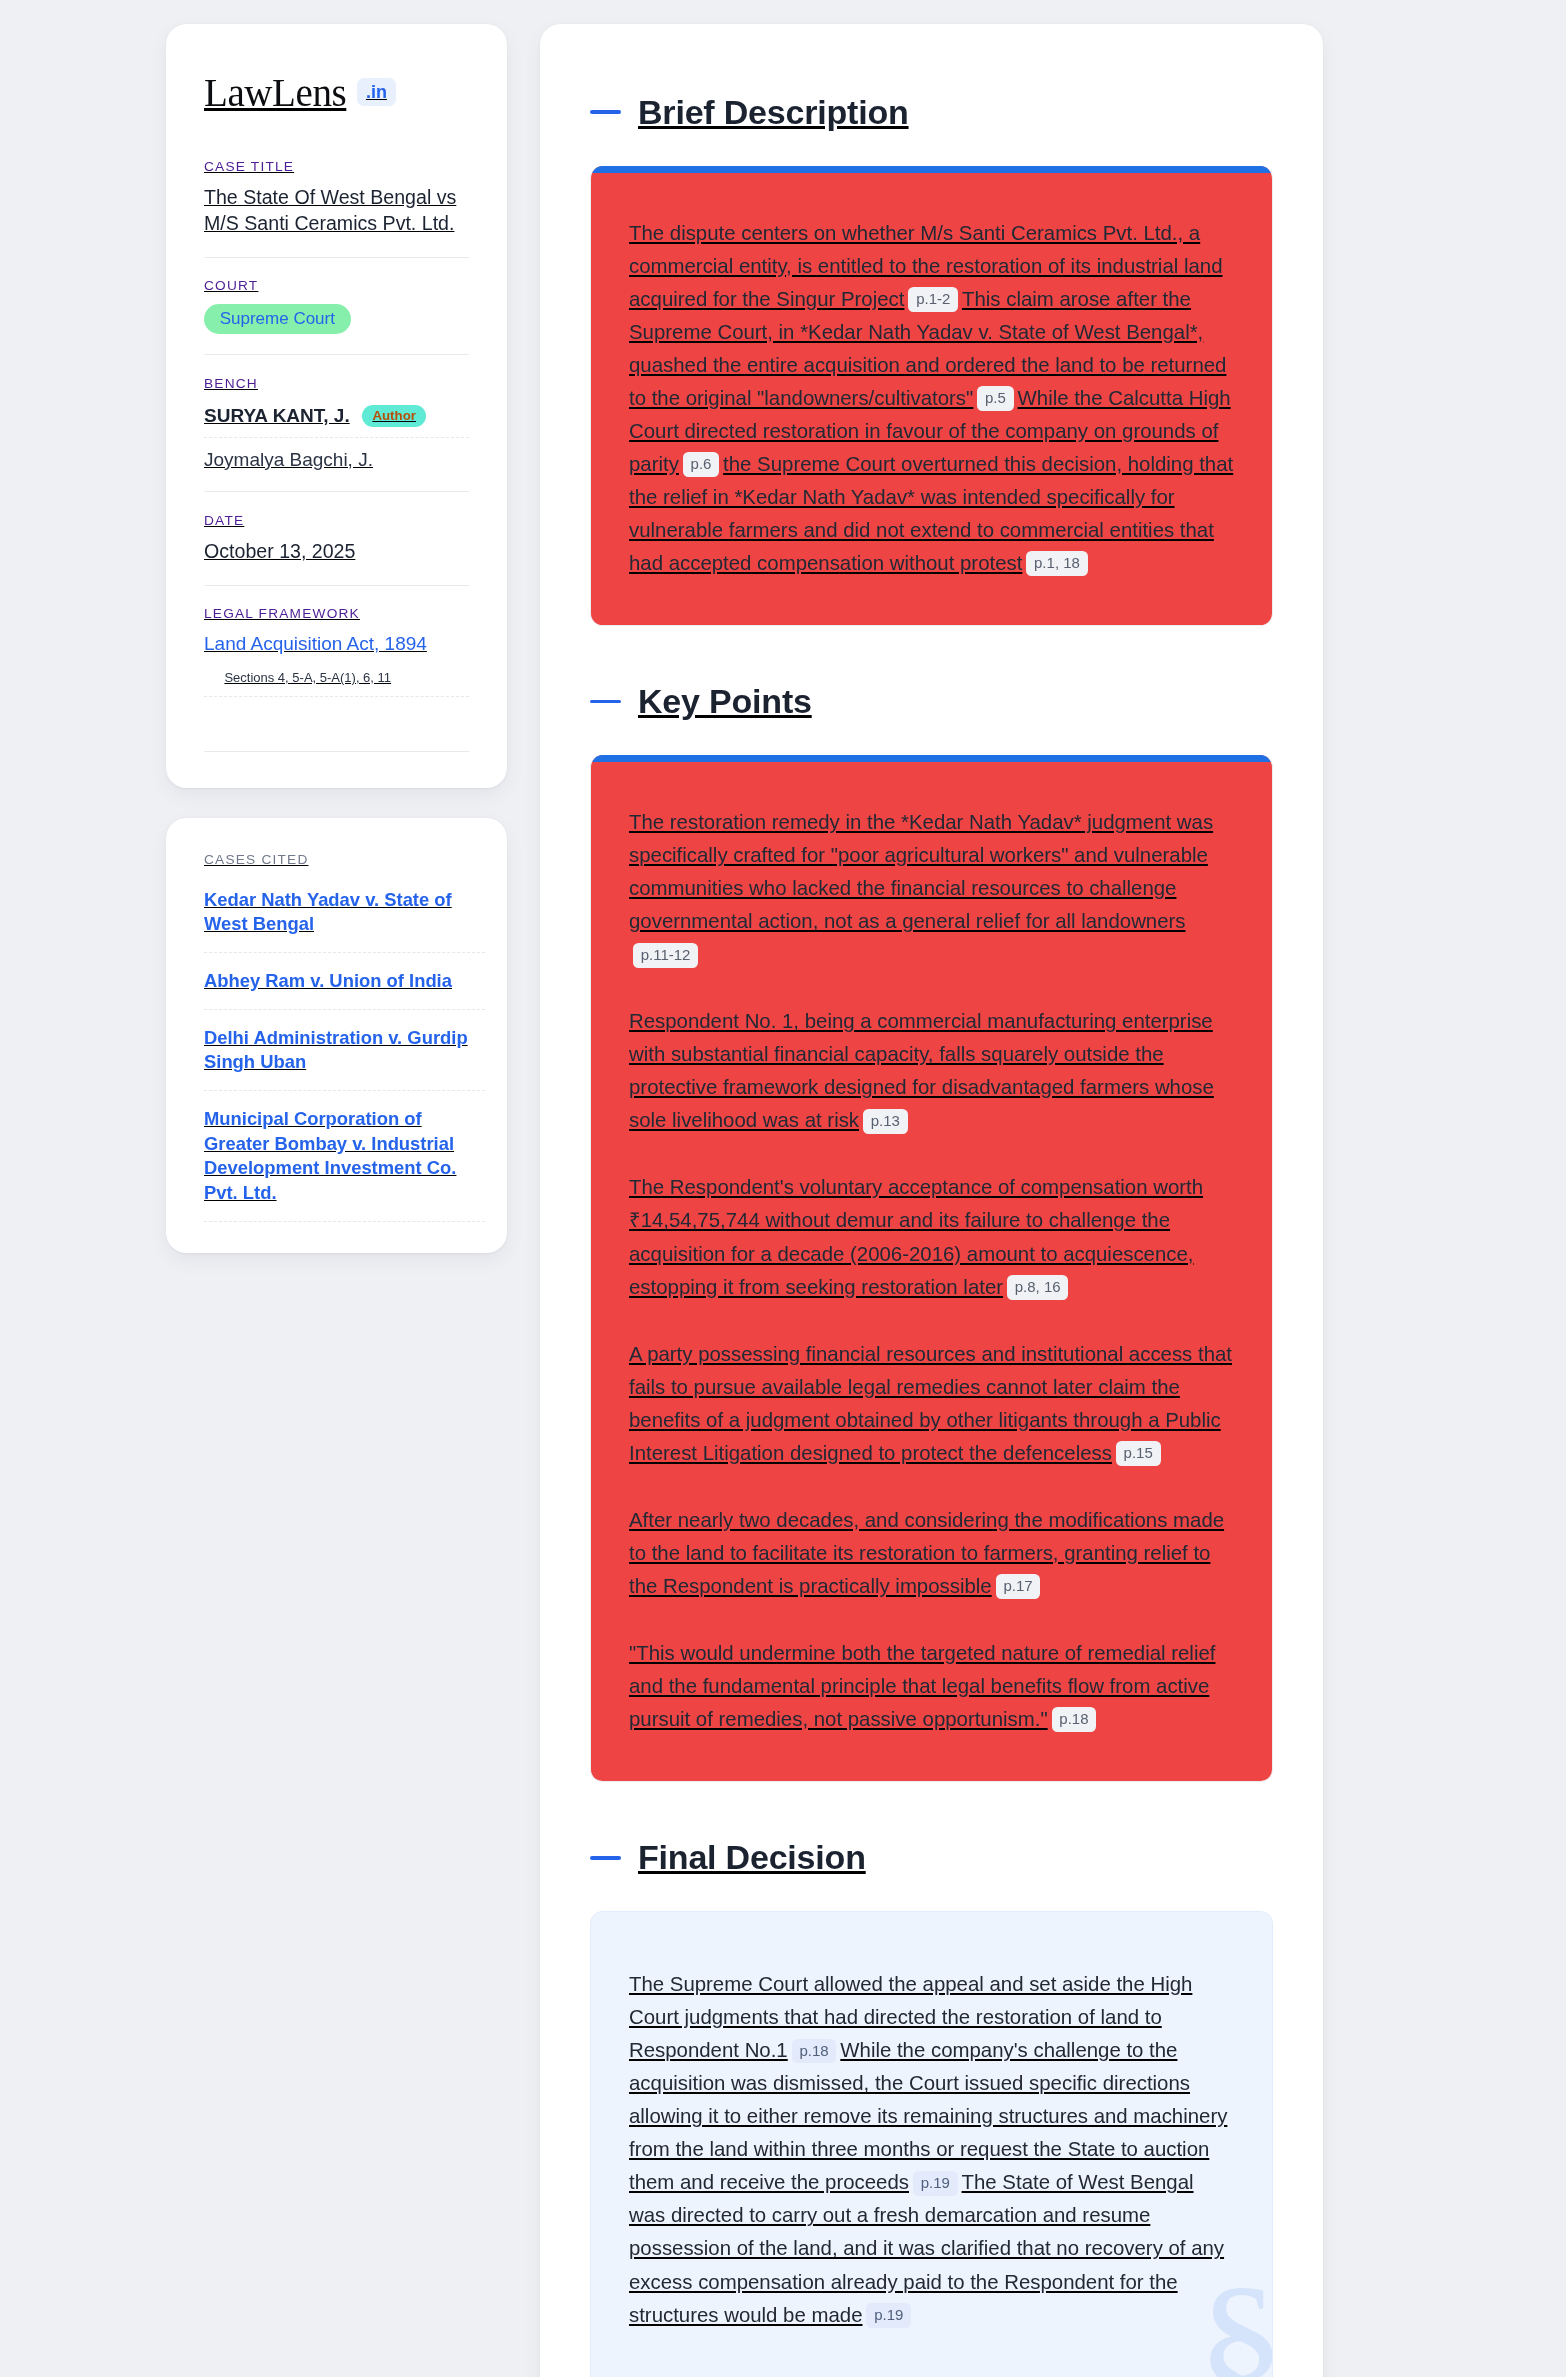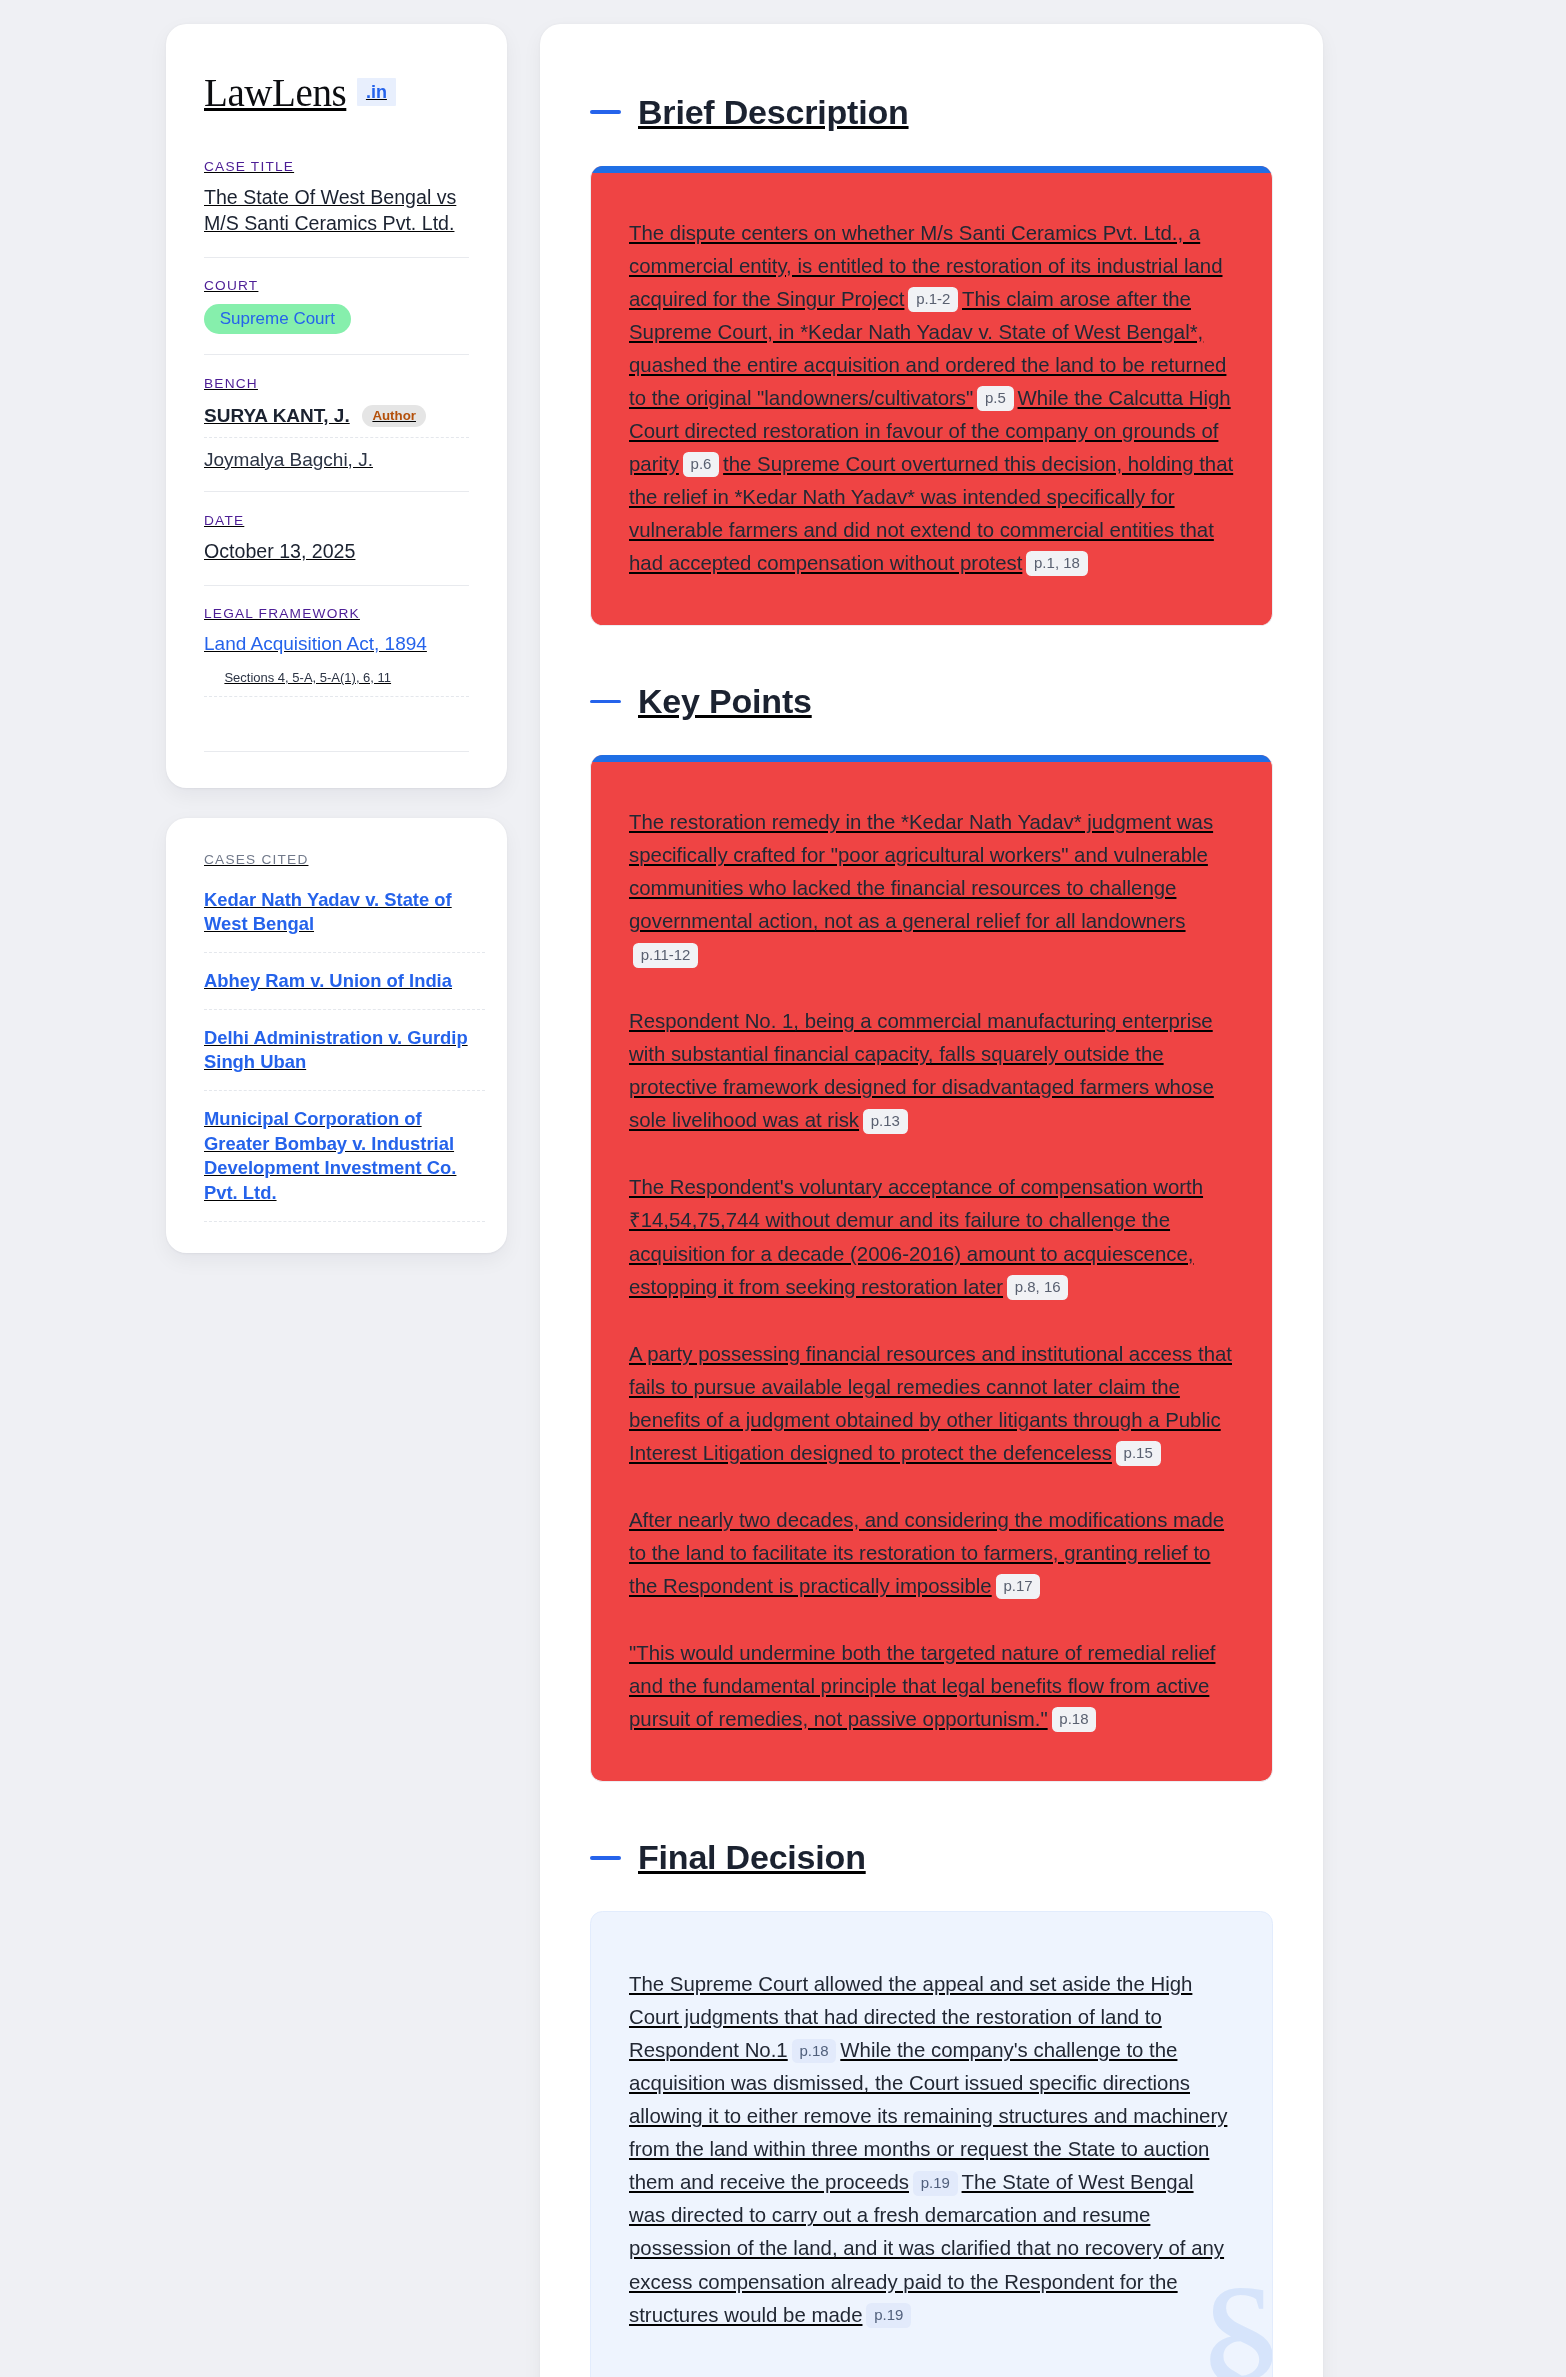--- a/index.html
+++ b/index.html
@@ -51,21 +51,21 @@
     font-size: 39px;
     line-height: 1;
     letter-spacing: -0.4px;
     color: #0c0d10;
   }
   .brand-tld {
     background: #e8effd;
     color: #2563eb;
     font-size: 18px;
     font-weight: bold;
-    border-radius: 1px;
+    border-radius: 7px;
     padding: 4.7px 8.6px 5.5px 8.6px;
     line-height: 1;
   }
 
   .meta-block { padding-bottom: 20.4px; }
   .meta-block + .meta-block {
     border-top: 0.8px solid #e8eaee;
     padding-top: 20.4px;
   }
 
@@ -103,21 +103,21 @@
   }
   .judge-row.last { border-bottom: none; padding-bottom: 0; }
   .judge-row + .judge-row { padding-top: 11px; }
   .judge-name {
     font-size: 19px;
     color: #1b2230;
     font-weight: bold;
   }
   .judge-name.plain { font-weight: normal; color: #2c3444; }
   .badge-author {
-    background: #e5e5e5;
+    background: #5eead4;
     color: #b4500a;
     font-size: 13.3px;
     font-weight: bold;
     padding: 3.9px 10.2px 4.7px 10.2px;
     border-radius: 782px;
     line-height: 1;
   }
 
   .link-blue {
     color: #2563eb;

